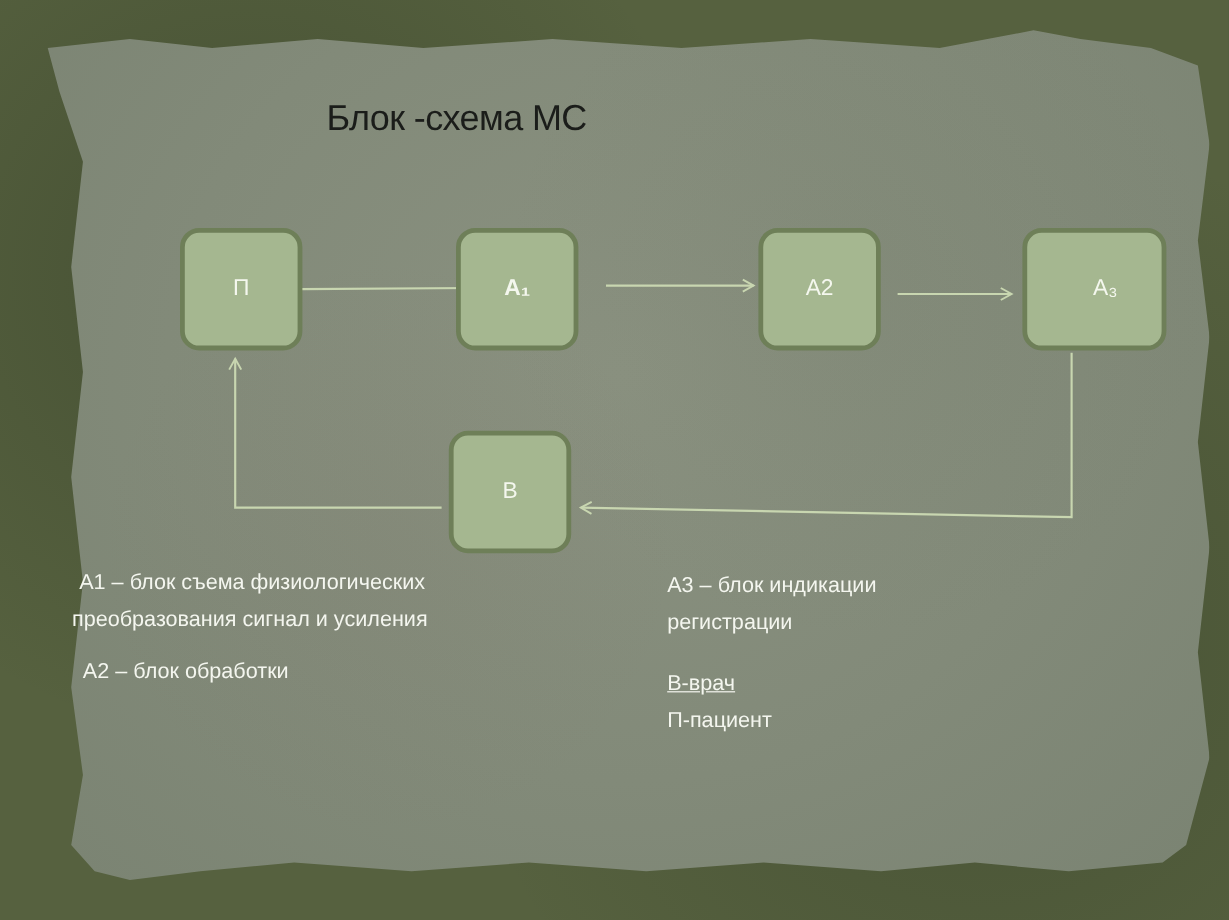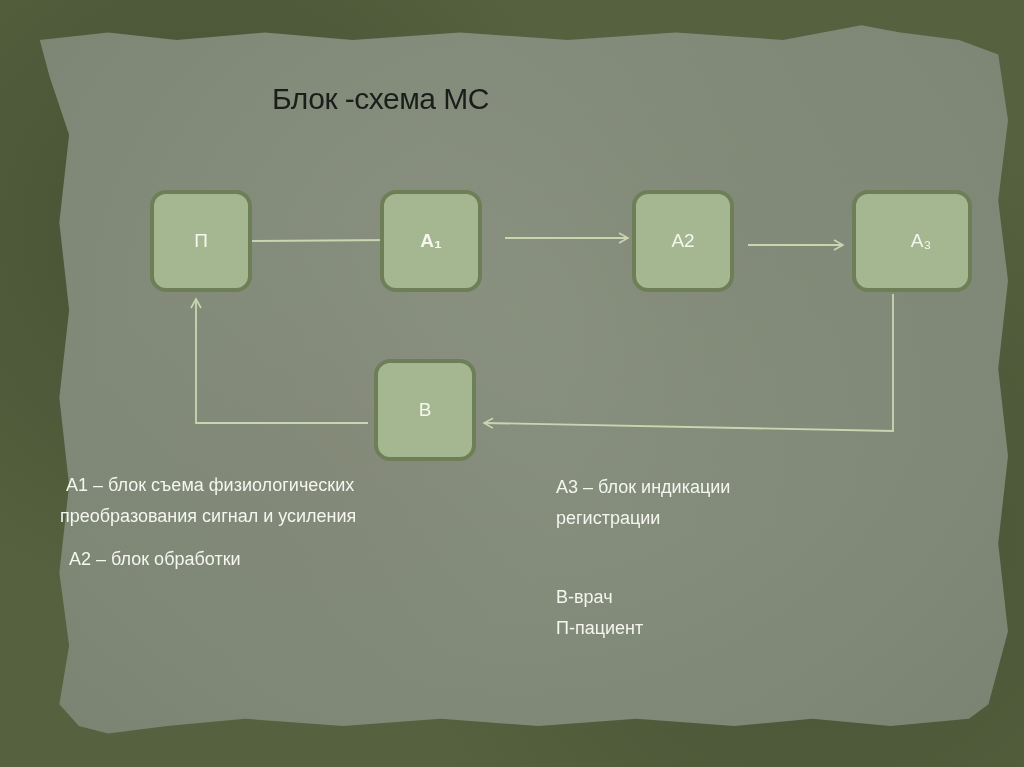--- a/index.html
+++ b/index.html
@@ -97,15 +97,15 @@
 
 <div class="legend" style="left:60px; top:470px;">
   <div style="padding-left:6px;">А1 – блок съема физиологических</div>
   <div>преобразования сигнал и усиления</div>
   <div style="padding-left:9px; margin-top:12px;">А2 – блок обработки</div>
 </div>
 
 <div class="legend" style="left:556px; top:472px;">
   <div>А3 – блок индикации</div>
   <div>регистрации</div>
-  <div style="margin-top:48px;">В-врач</div>
+  <div style="margin-top:20px;text-decoration:underline;">В-врач</div>
   <div>П-пациент</div>
 </div>
 
 </body></html>

